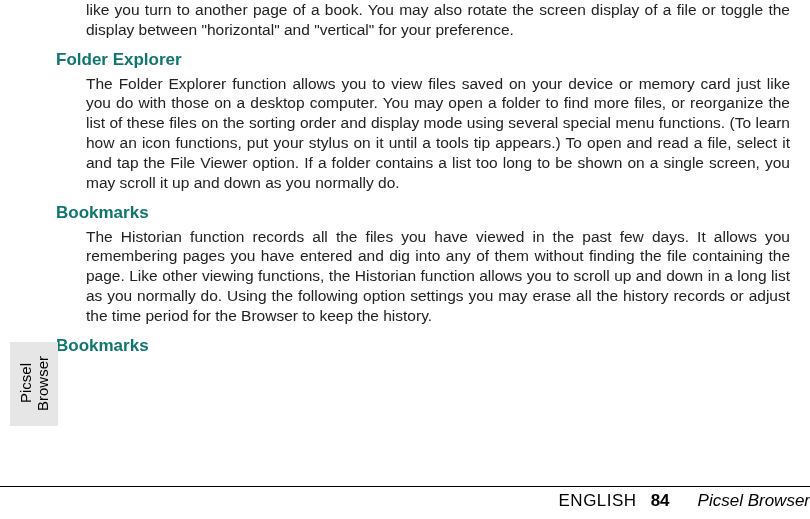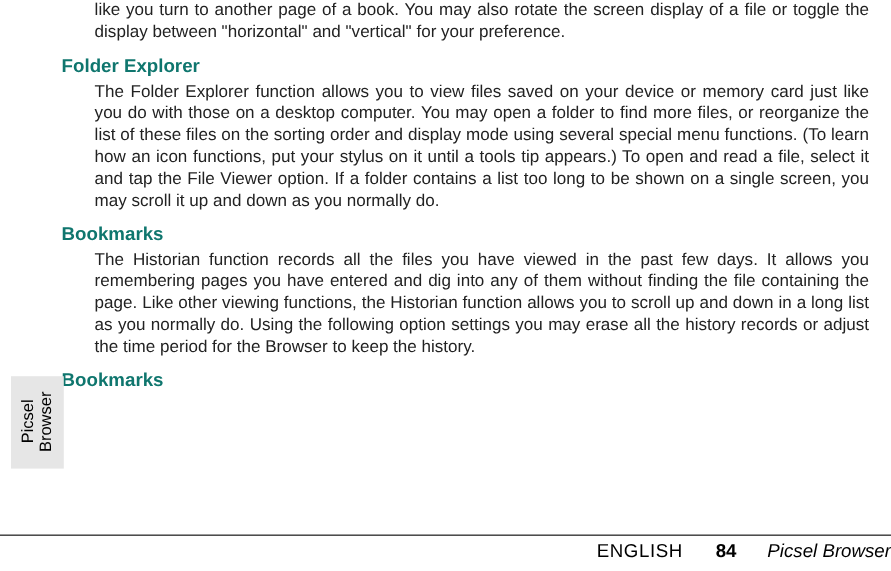--- a/index.html
+++ b/index.html
@@ -69,21 +69,21 @@
     }
     .footer-lang {
       font-size: 17px;
       color: #000;
       letter-spacing: 0.5px;
       margin-left: 8px;
     }
     .footer-page {
       font-size: 17px;
       font-weight: bold;
-      margin-left: 30px;
+      margin-left: 14px;
     }
     .footer-title {
       font-size: 17px;
       font-style: italic;
       margin-left: 28px;
     }
     .footer-line {
       position: absolute;
       left: 0;
       bottom: 32px;

